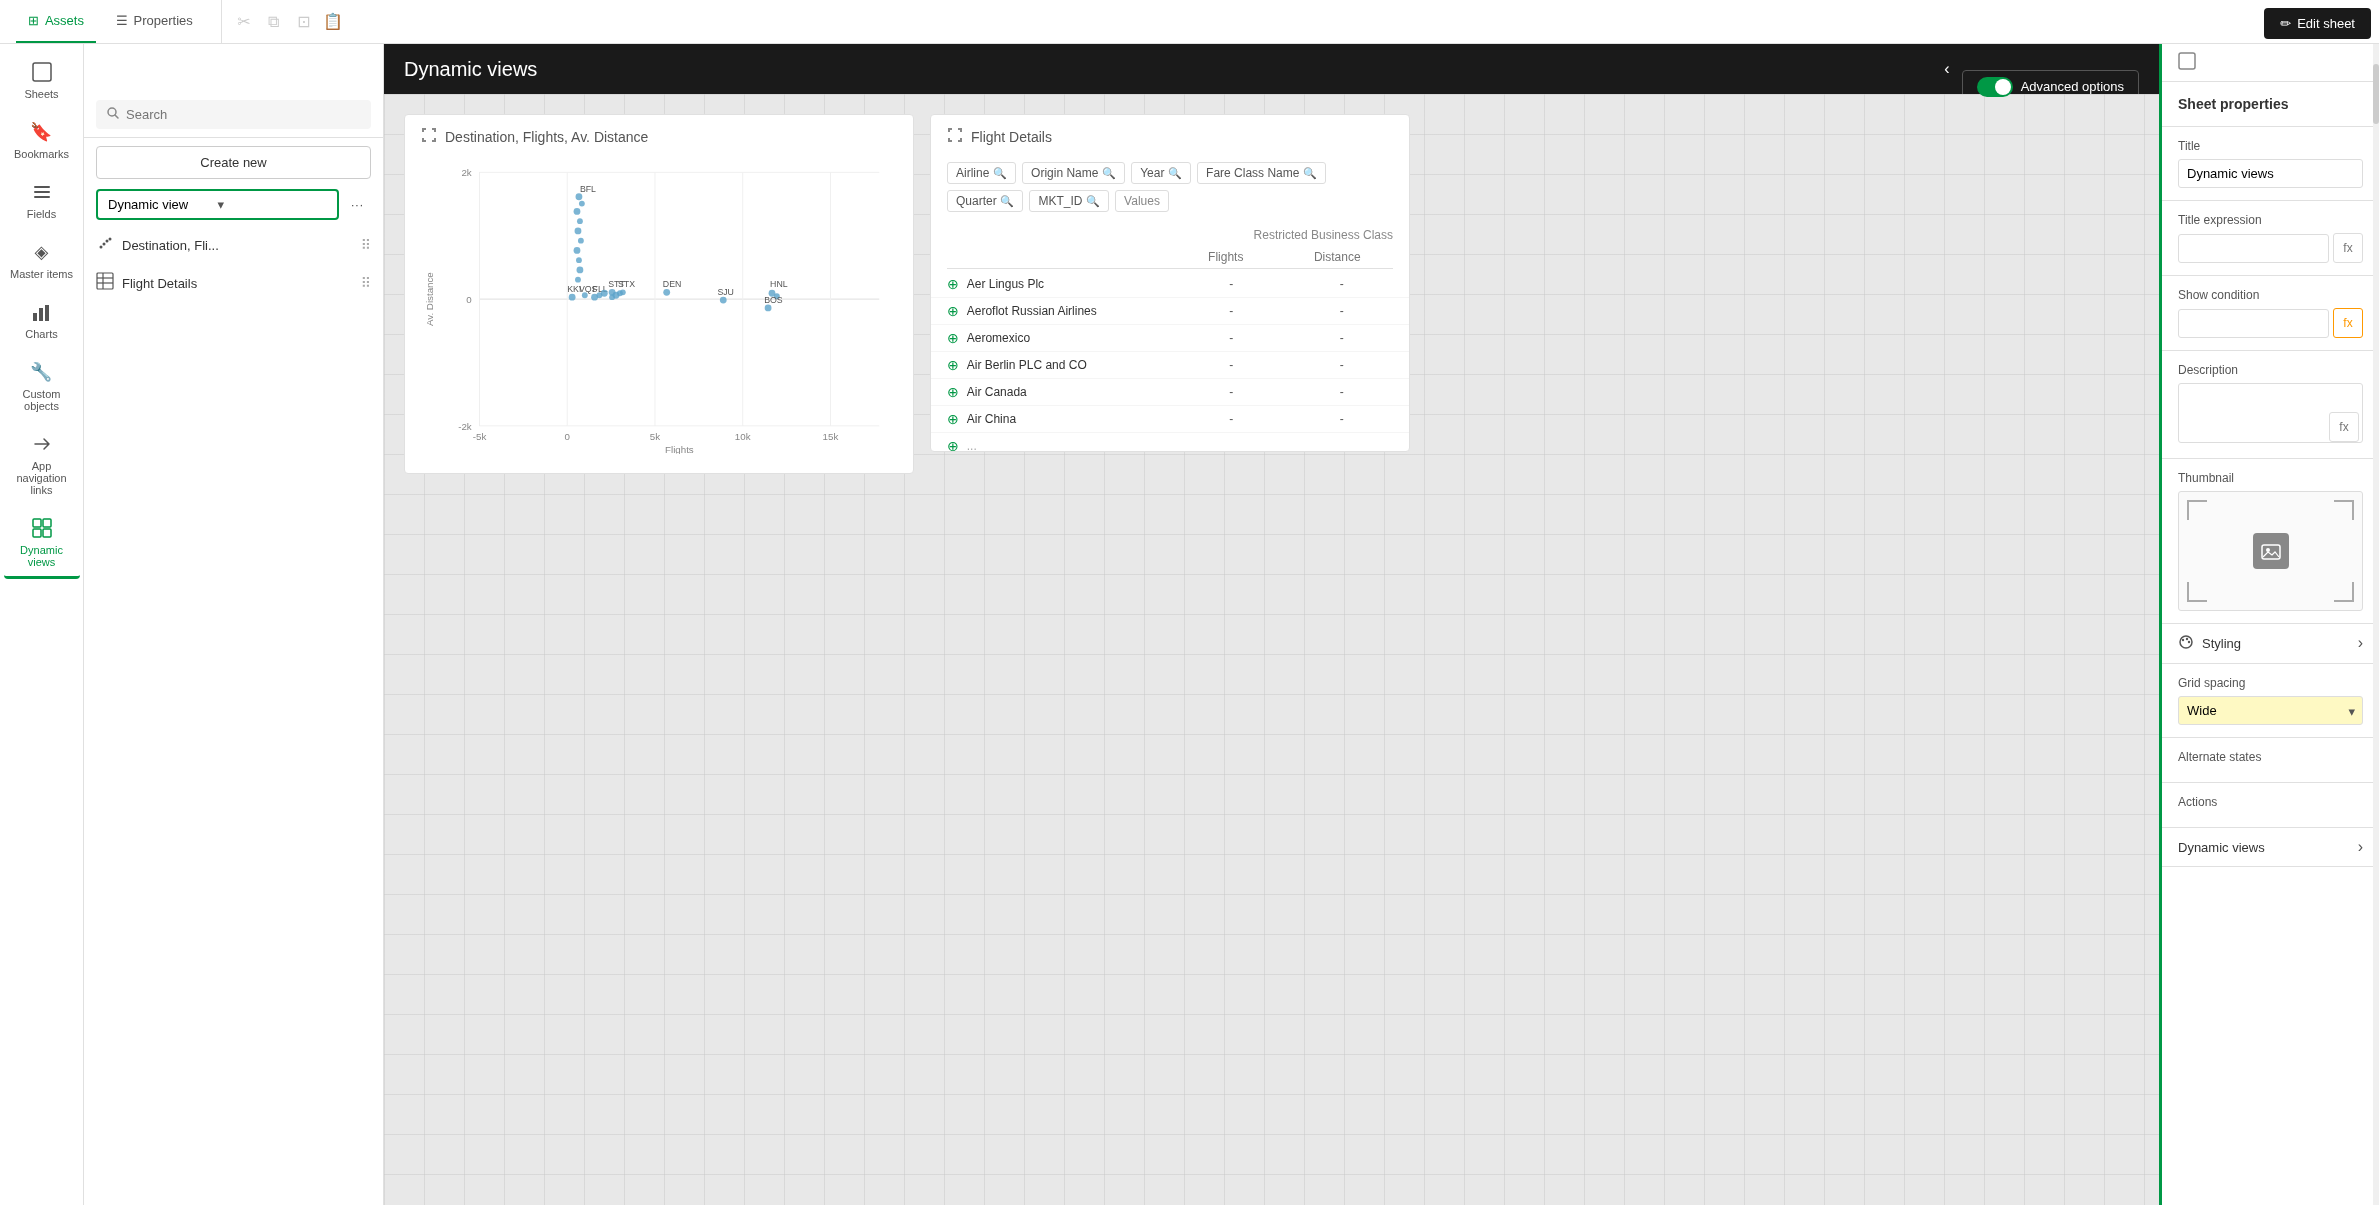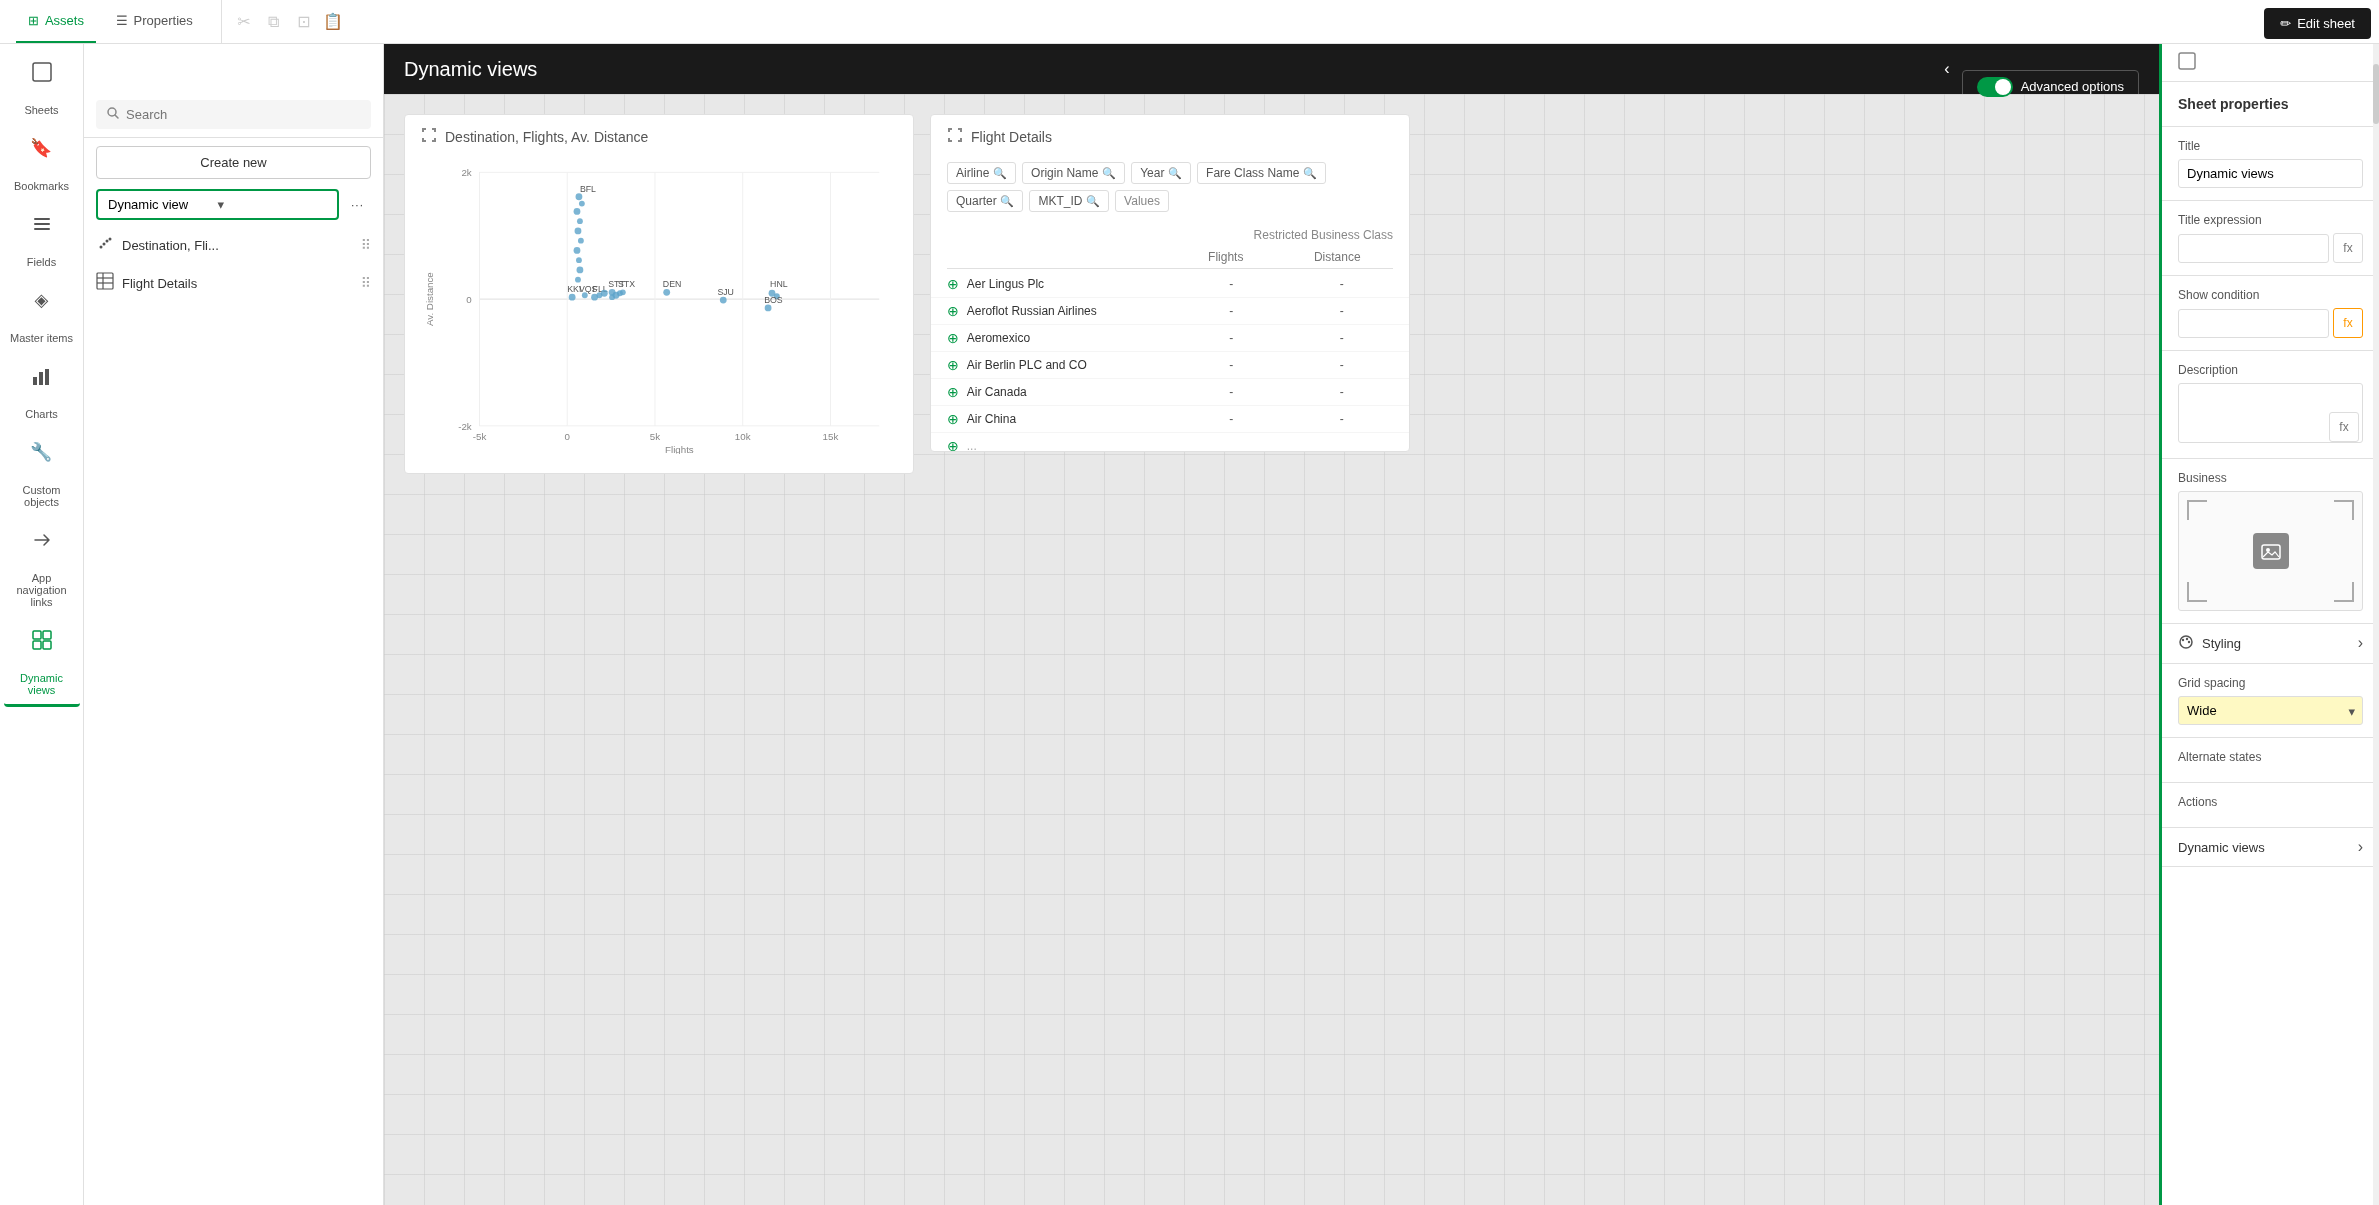--- a/index.html
+++ b/index.html
@@ -18,21 +18,21 @@
       z-index: 10;
     }
     .sidebar-item {
       display: flex;
       flex-direction: column;
       align-items: center;
       padding: 8px 4px;
       cursor: pointer;
       border-radius: 4px;
       width: 76px;
-      gap: 20px;
+      gap: 4px;
       color: #555;
       font-size: 11px;
       text-align: center;
     }
     .sidebar-item.active {
       color: #009845;
       border-bottom: 3px solid #009845;
     }
     .sidebar-icon {
       width: 24px;
@@ -961,21 +961,21 @@
 
       <div class="property-section">
         <div class="property-label">Description</div>
         <div style="position:relative;">
           <textarea class="description-textarea" style=""></textarea>
           <div class="fx-button" style="position:absolute; bottom:4px; right:4px;">fx</div>
         </div>
       </div>
 
       <div class="thumbnail-section">
-        <div class="property-label">Business</div>
+        <div class="property-label">Thumbnail</div>
         <div class="thumbnail-box">
           <div class="thumbnail-corner tl"></div>
           <div class="thumbnail-corner tr"></div>
           <div class="thumbnail-corner bl"></div>
           <div class="thumbnail-corner br"></div>
           <div class="thumbnail-icon">
             <svg width="20" height="20" viewBox="0 0 20 20" fill="none">
               <rect x="1" y="4" width="18" height="14" rx="2" stroke="#fff" stroke-width="1.5"></rect>
               <circle cx="7" cy="9" r="2" fill="#fff"></circle>
               <path d="M2 16 L7 11 L11 14 L14 11 L18 16" stroke="#fff" stroke-width="1.2" fill="none"></path>

